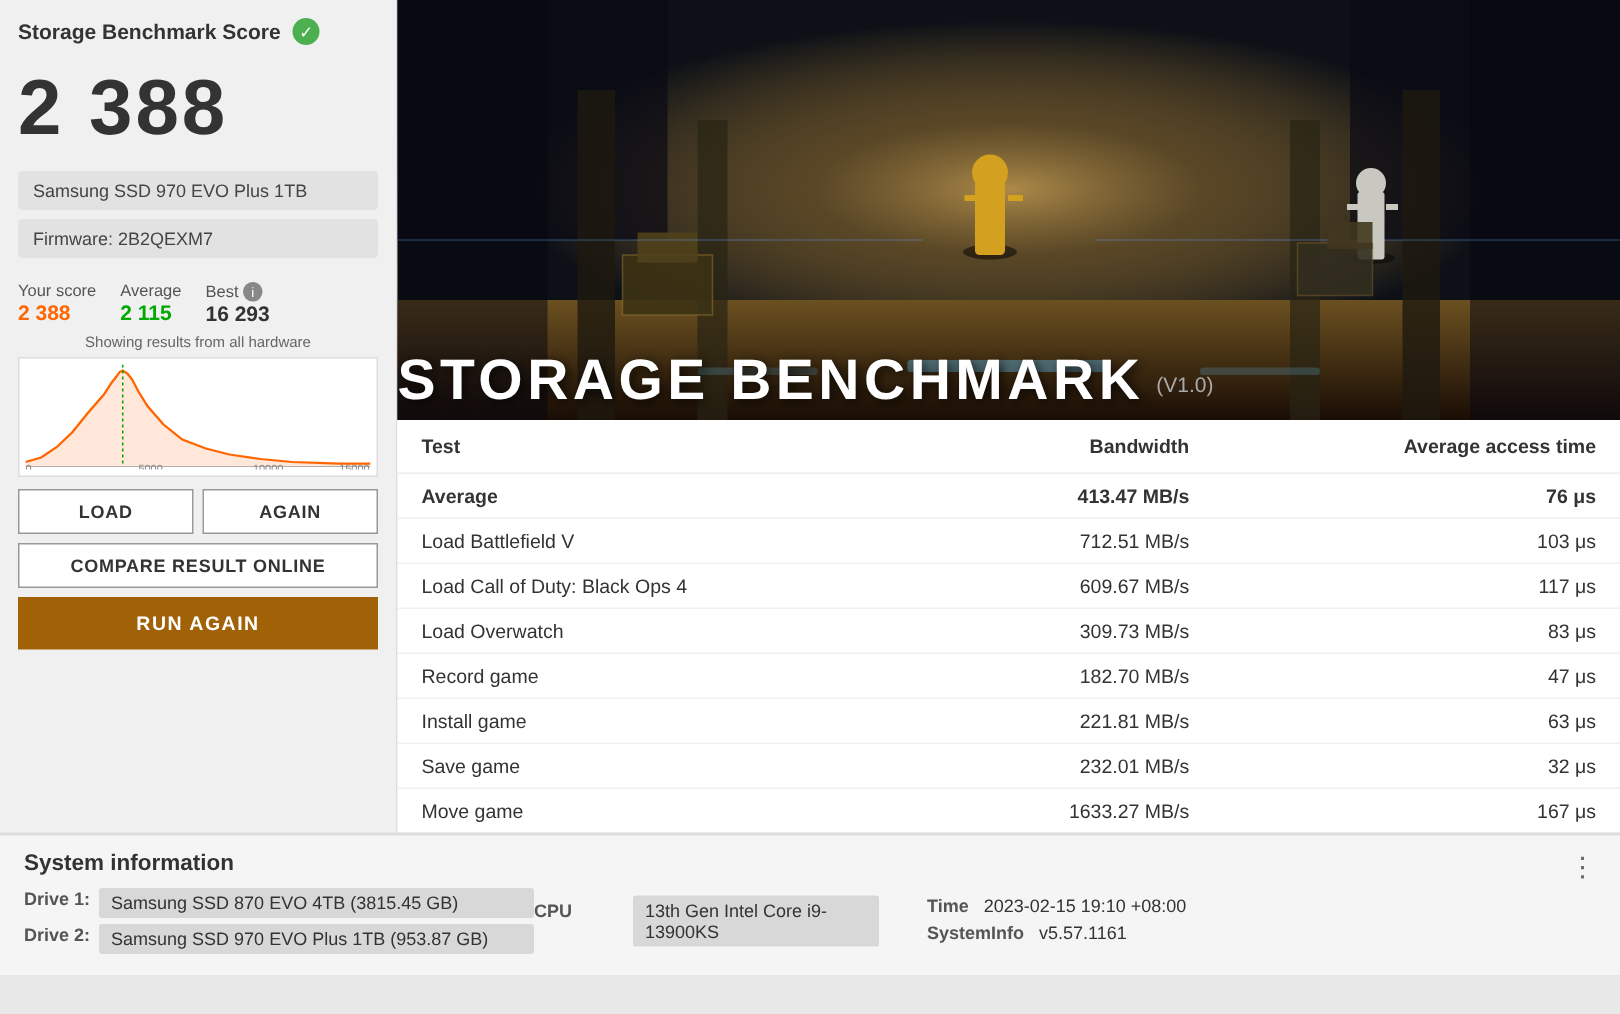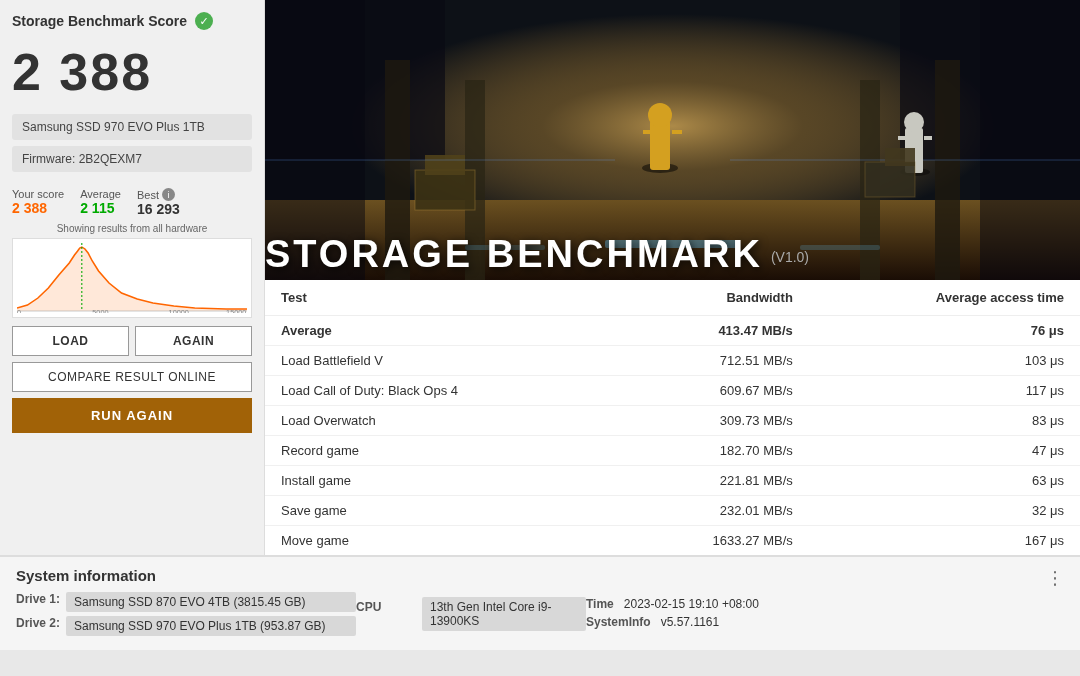--- a/index.html
+++ b/index.html
@@ -33,21 +33,21 @@
     .showing-text { font-size: 10px; color: #666; text-align: center; margin-bottom: 4px; }
 
     
     .chart-container { background: white; border: 1px solid #ddd; padding: 4px; margin-bottom: 8px; height: 80px; position: relative; }
     .chart-svg { width: 100%; height: 100%; }
 
     
     .btn-row { display: flex; gap: 6px; margin-bottom: 6px; }
     .btn { border: 1px solid #999; background: white; padding: 7px 0; font-size: 12px; font-weight: bold; cursor: pointer; text-align: center; flex: 1; color: #333; letter-spacing: 0.5px; }
 
-    .btn-compare { border: 1px solid #999; background: white; padding: 7px 0; font-size: 12px; font-weight: normal; cursor: pointer; text-align: center; width: 100%; color: #333; margin-bottom: 6px; letter-spacing: 0.5px; }
+    .btn-compare { border: 1px solid #999; background: white; padding: 7px 0; font-size: 12px; font-weight: bold; cursor: pointer; text-align: center; width: 100%; color: #333; margin-bottom: 6px; letter-spacing: 0.5px; }
 
     .btn-run { background: #a16207; color: white; border: none; padding: 10px 0; font-size: 13px; font-weight: bold; cursor: pointer; text-align: center; width: 100%; letter-spacing: 1px; }
 
     
     .right-panel { flex: 1; display: flex; flex-direction: column; }
 
     .hero-image { height: 280px; background: linear-gradient(135deg, #1a1a2e 0%, #16213e 20%, #4a3728 40%, #6b5a3e 50%, #8b7355 60%, #c4a882 70%, #e8d5b0 75%, #d4c090 80%, #b8956a 85%, #8b7355 90%, #4a3728 95%, #1a1a2e 100%); position: relative; overflow: hidden; display: flex; align-items: flex-end; justify-content: center; }
 
     
     .corridor { position: absolute; top: 0; left: 0; right: 0; bottom: 0; background:
@@ -77,21 +77,21 @@
     .sys-label { color: #555; font-weight: bold; white-space: nowrap; }
     .sys-value { background: #d8d8d8; padding: 3px 8px; border-radius: 2px; color: #333; flex: 1; }
 
     .sys-middle { width: 230px; flex-shrink: 0; }
 
     .sys-field-row { display: flex; align-items: flex-start; gap: 6px; margin-bottom: 4px; font-size: 12px; }
     .sys-field-label { color: #555; font-weight: bold; width: 60px; flex-shrink: 0; padding-top: 3px; }
     .sys-field-value { background: #d8d8d8; padding: 3px 8px; border-radius: 2px; color: #333; flex: 1; }
 
     .sys-info-right { flex: 1; }
-    .sys-time-row { display: flex; gap: 10px; margin-bottom: 4px; font-size: 12px; }
+    .sys-time-row { display: flex; gap: 10px; margin-bottom: 4px; font-size: 12px; margin-left: 32px; }
     .sys-time-label { color: #555; font-weight: bold; }
     .sys-time-value { color: #333; }
 
     .more-icon { margin-left: auto; color: #666; font-size: 18px; cursor: pointer; }
   </style>
 </head>
 <body>
 
 <div class="main-container">
   <div class="top-section">

